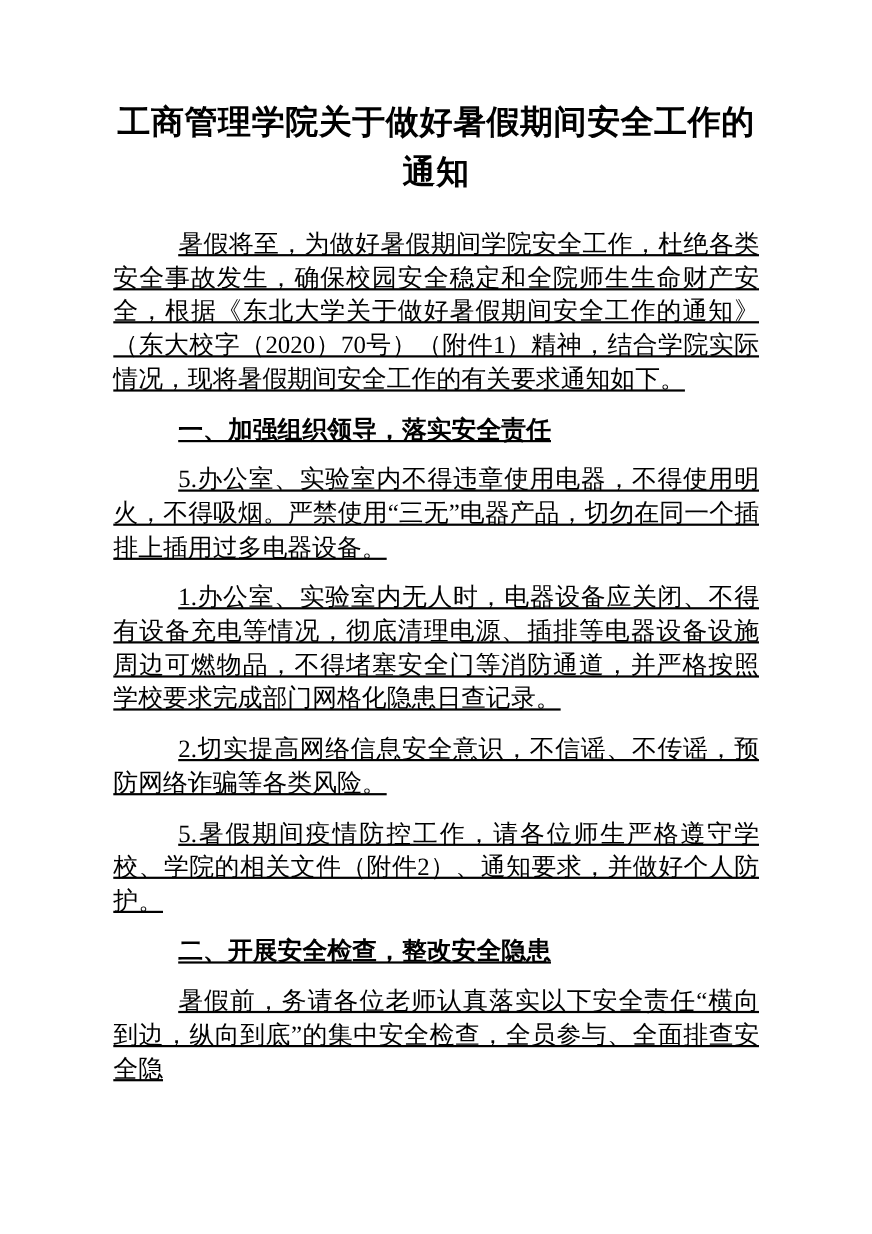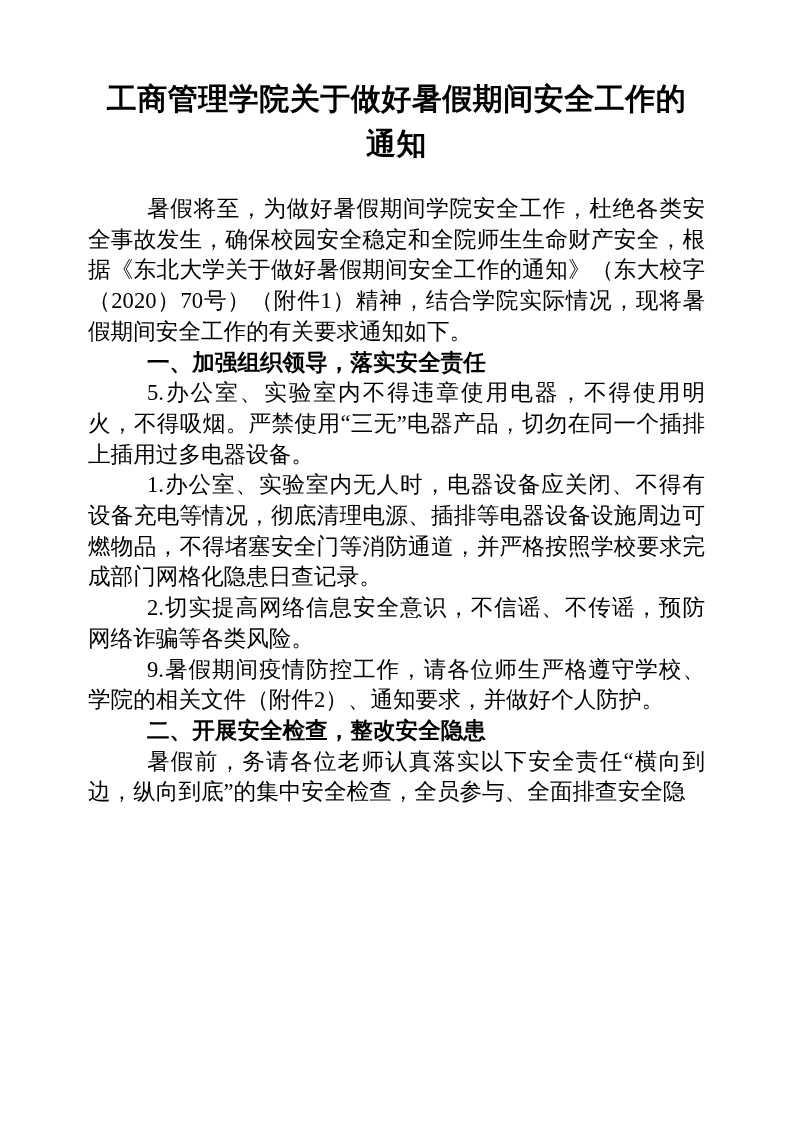--- a/index.html
+++ b/index.html
@@ -12,43 +12,44 @@
     width: 793px;
     height: 1122px;
     background: #ffffff;
     overflow: hidden;
     font-family: "Liberation Serif", serif;
     color: #000000;
   }
   .content {
     position: absolute;
     left: 88px;
-    top: 0;
+    top: 13px;
     width: 617px;
   }
   .doc-title {
     margin: 76px 0 0 0;
     font-family: "Liberation Sans", sans-serif;
     font-weight: 700;
     font-size: 30px;
     line-height: 45px;
     text-align: center;
     letter-spacing: 0.5px;
   }
   .doc-body {
     margin-top: 28px;
     font-size: 22.6px;
     line-height: 30.7px;
     text-align: justify;
     line-break: strict;
   }
   .doc-body p {
-    margin: 0;
+    margin: 15px;
     padding: 0;
     text-indent: 59px;
+    text-decoration: underline;
   }
   .doc-body p.section-heading {
     font-family: "Liberation Sans", sans-serif;
     font-weight: 700;
   }
 </style>
 </head>
 <body>
 
 <div class="page">
@@ -58,19 +59,19 @@
       <div>工商管理学院关于做好暑假期间安全工作的</div>
       <div>通知</div>
     </h1>
 
     <div class="doc-body">
       <p>暑假将至，为做好暑假期间学院安全工作，杜绝各类安全事故发生，确保校园安全稳定和全院师生生命财产安全，根据《东北大学关于做好暑假期间安全工作的通知》（东大校字（2020）70号）（附件1）精神，结合学院实际情况，现将暑假期间安全工作的有关要求通知如下。</p>
       <p class="section-heading">一、加强组织领导，落实安全责任</p>
       <p>5.办公室、实验室内不得违章使用电器，不得使用明火，不得吸烟。严禁使用“三无”电器产品，切勿在同一个插排上插用过多电器设备。</p>
       <p>1.办公室、实验室内无人时，电器设备应关闭、不得有设备充电等情况，彻底清理电源、插排等电器设备设施周边可燃物品，不得堵塞安全门等消防通道，并严格按照学校要求完成部门网格化隐患日查记录。</p>
       <p>2.切实提高网络信息安全意识，不信谣、不传谣，预防网络诈骗等各类风险。</p>
-      <p>9.暑假期间疫情防控工作，请各位师生严格遵守学校、学院的相关文件（附件2）、通知要求，并做好个人防护。</p>
+      <p>5.暑假期间疫情防控工作，请各位师生严格遵守学校、学院的相关文件（附件2）、通知要求，并做好个人防护。</p>
       <p class="section-heading">二、开展安全检查，整改安全隐患</p>
       <p>暑假前，务请各位老师认真落实以下安全责任“横向到边，纵向到底”的集中安全检查，全员参与、全面排查安全隐</p>
     </div>
 
   </div>
 </div>
 
 </body></html>

